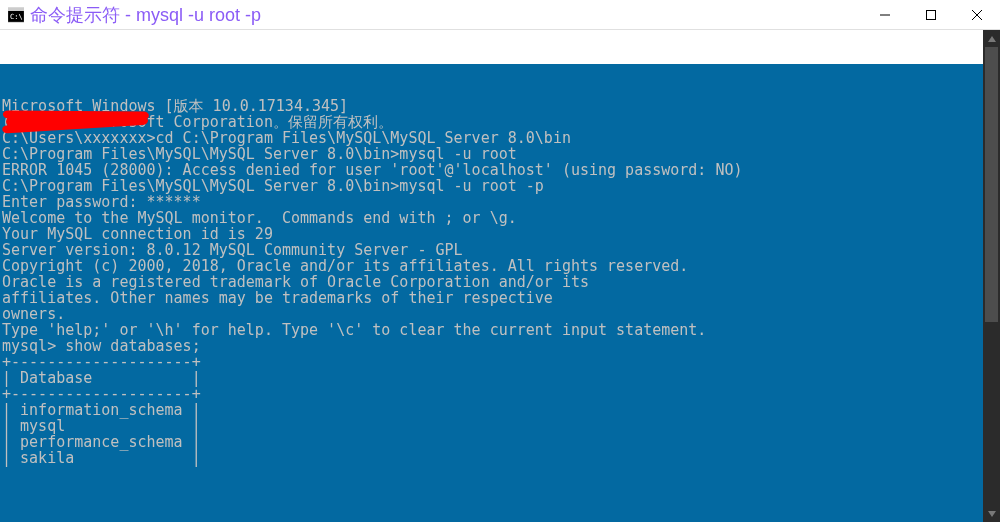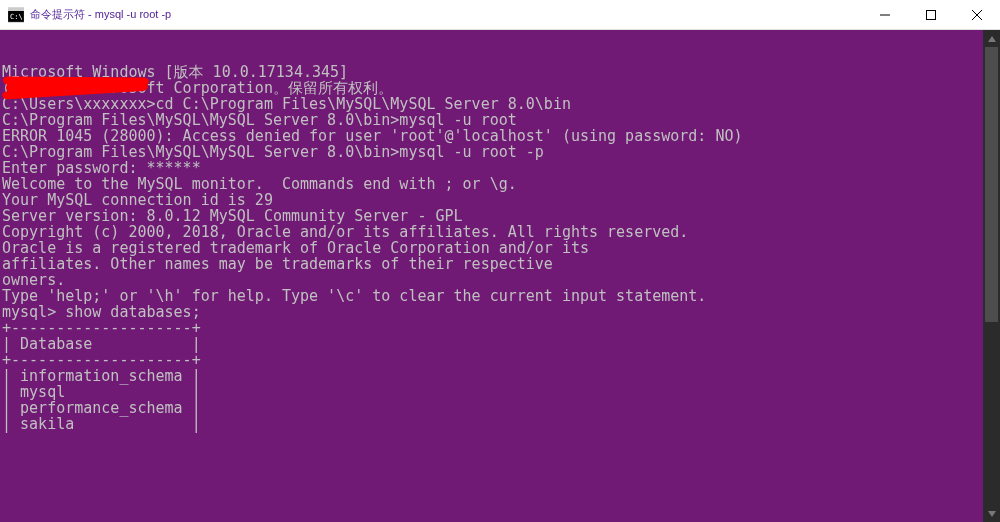--- a/index.html
+++ b/index.html
@@ -24,22 +24,22 @@
     }
     .app-icon {
       width: 16px;
       height: 16px;
       display: inline-flex;
       align-items: center;
       justify-content: center;
     }
     .title-text {
       font-family: "Microsoft YaHei", "SimSun", sans-serif;
-      font-size: 11px;
-      color: #4c1d95;
+      font-size: 18px;
+      color: #8b5cf6;
     }
     .win-controls {
       display: flex;
       height: 100%;
     }
     .win-btn {
       width: 46px;
       height: 100%;
       display: flex;
       align-items: center;
@@ -48,29 +48,30 @@
       font-size: 10px;
       color: #000;
       background: transparent;
       border: none;
       cursor: default;
     }
     .win-btn svg { display: block; }
     
     .terminal {
       flex: 1;
-      background: #701a75;
+      background: #0369a1;
       color: #c0c0c0;
       font-family: "NSimSun", "SimSun", "Consolas", monospace;
       font-size: 15px;
       line-height: 16px;
       padding: 2px 0 0 2px;
       white-space: pre;
       overflow: hidden;
       position: relative;
+      margin-top: 34px;
     }
     .line { white-space: pre; }
     
     .redact {
       position: absolute;
       background: #ff0000;
       border-radius: 8px / 6px;
       transform: rotate(-1.5deg);
     }
     .redact::before, .redact::after {

